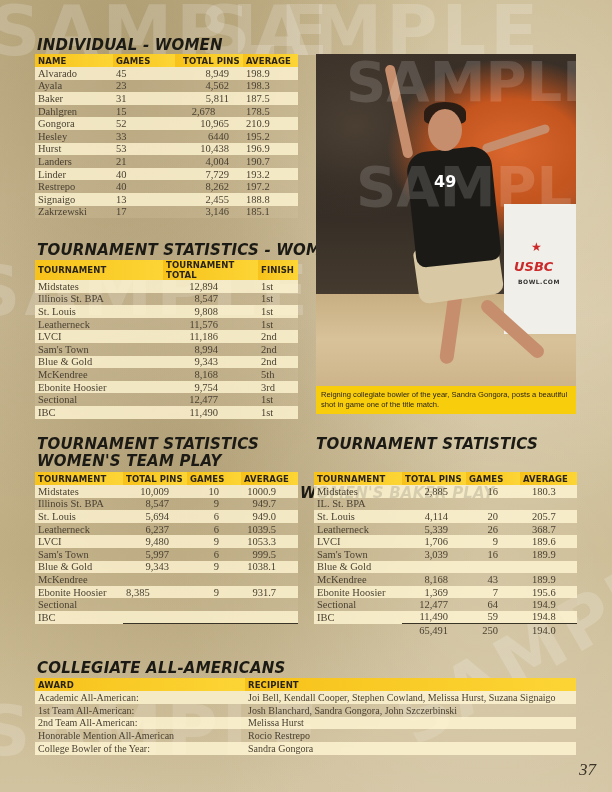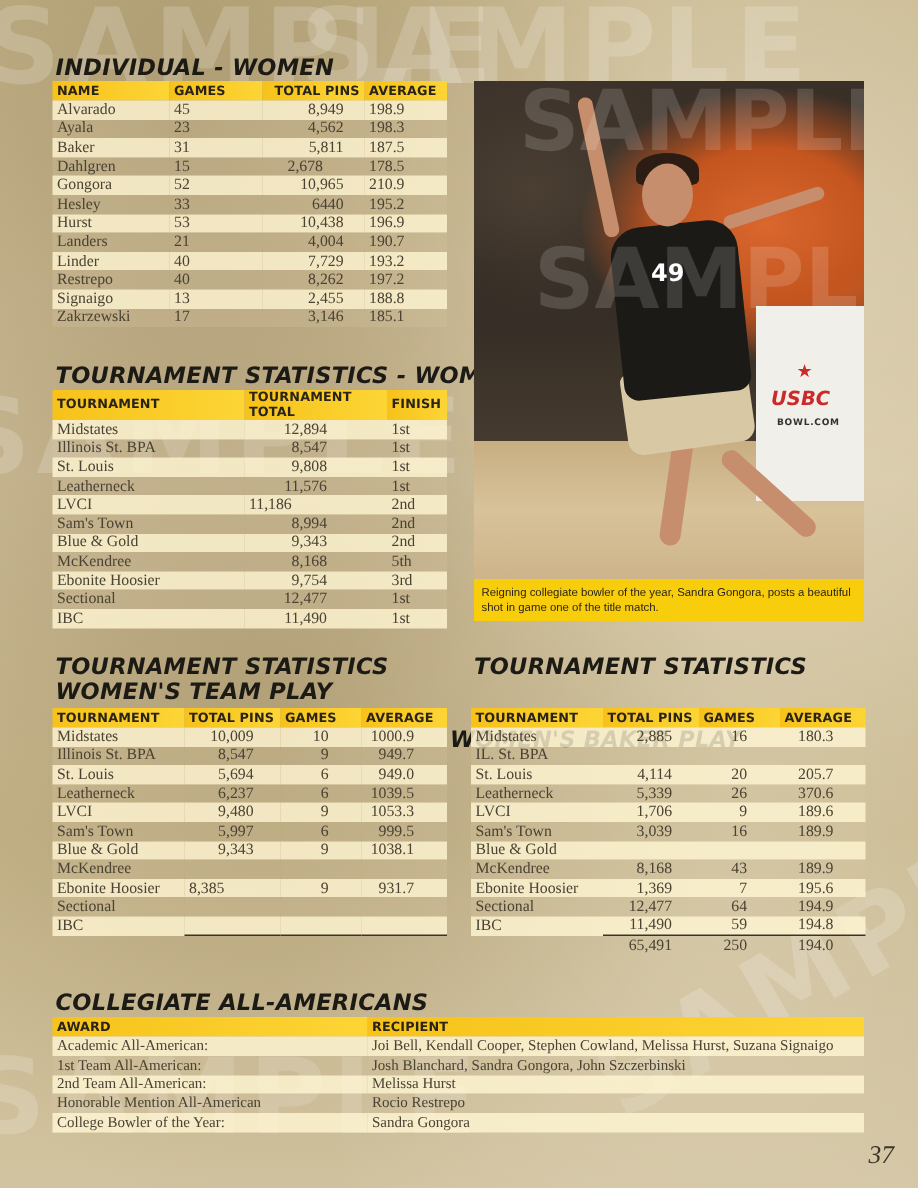--- a/index.html
+++ b/index.html
@@ -288,21 +288,21 @@
         <td style="text-align:right; padding-right:40px">9,808</td>
         <td>1st</td>
       </tr>
       <tr class="even">
         <td>Leatherneck</td>
         <td style="text-align:right; padding-right:40px">11,576</td>
         <td>1st</td>
       </tr>
       <tr class="odd">
         <td>LVCI</td>
-        <td style="padding-right:40px">11,186</td>
+        <td style="text-align:right; padding-right:40px">11,186</td>
         <td>2nd</td>
       </tr>
       <tr class="even">
         <td>Sam's Town</td>
         <td style="text-align:right; padding-right:40px">8,994</td>
         <td>2nd</td>
       </tr>
       <tr class="odd">
         <td>Blue &amp; Gold</td>
         <td style="text-align:right; padding-right:40px">9,343</td>
@@ -460,21 +460,21 @@
       <tr class="odd">
         <td>St. Louis</td>
         <td style="text-align:right; padding-right:18px">4,114</td>
         <td style="text-align:right; padding-right:22px">20</td>
         <td style="padding-left:12px">205.7</td>
       </tr>
       <tr class="even">
         <td>Leatherneck</td>
         <td style="text-align:right; padding-right:18px">5,339</td>
         <td style="text-align:right; padding-right:22px">26</td>
-        <td style="padding-left:12px">370.6</td>
+        <td style="padding-left:12px">368.7</td>
       </tr>
       <tr class="odd">
         <td>LVCI</td>
         <td style="text-align:right; padding-right:18px">1,706</td>
         <td style="text-align:right; padding-right:22px">9</td>
         <td style="padding-left:12px">189.6</td>
       </tr>
       <tr class="even">
         <td>Sam's Town</td>
         <td style="text-align:right; padding-right:18px">3,039</td>

